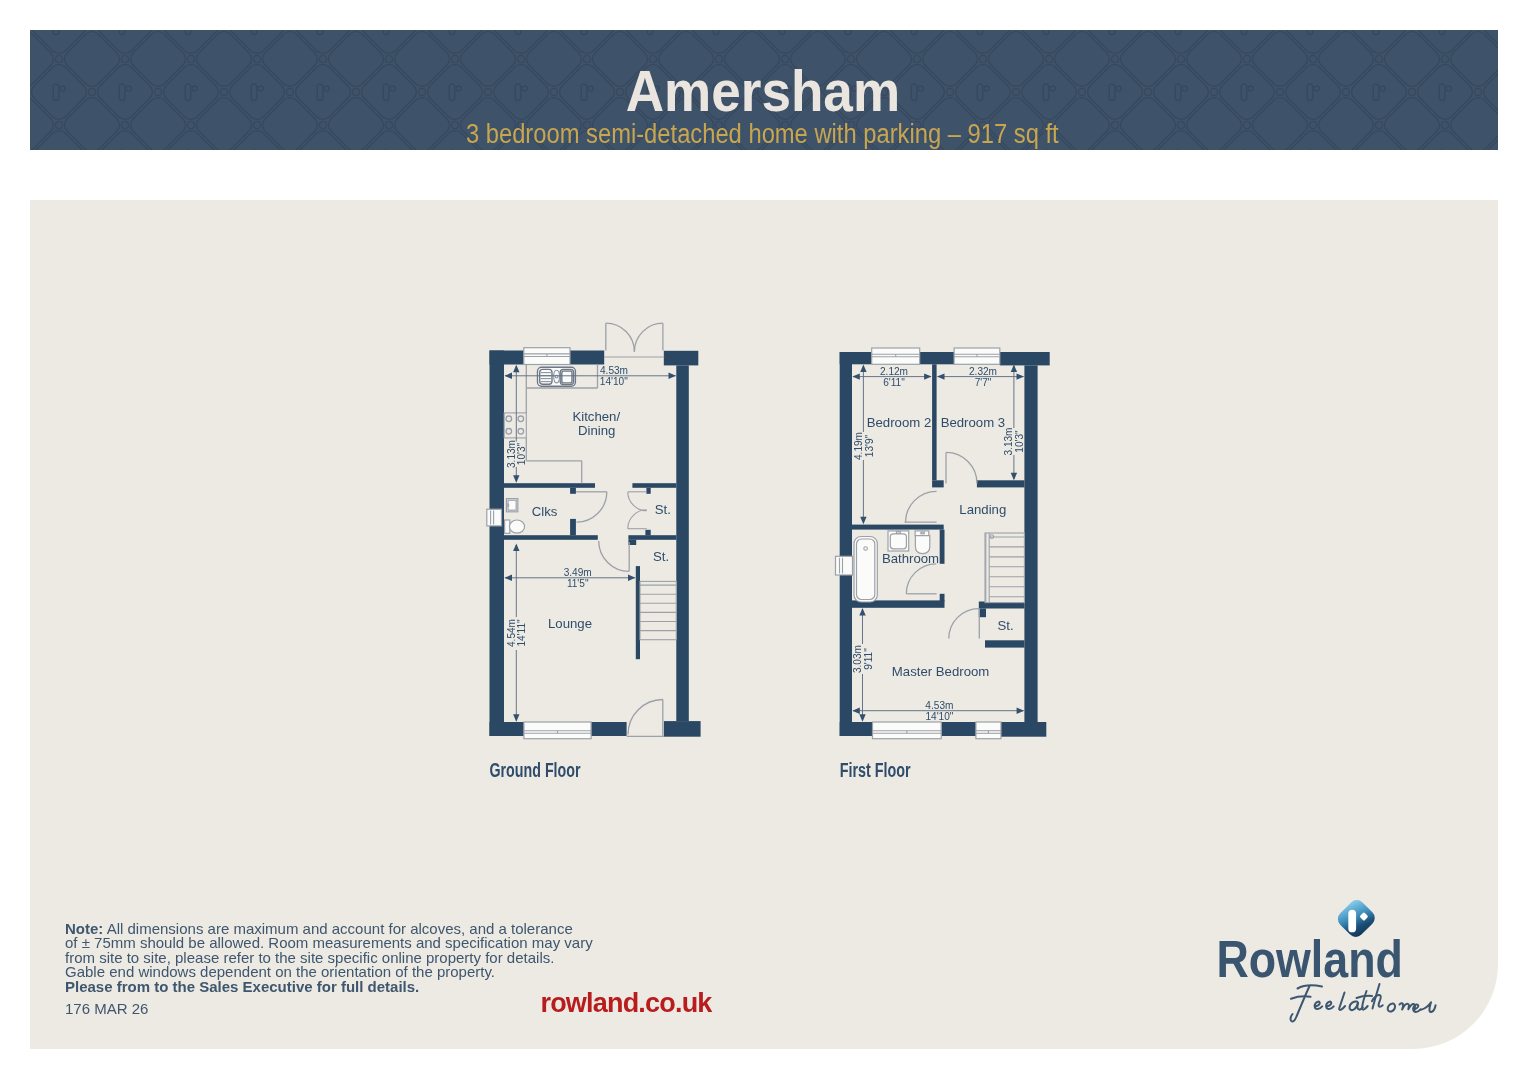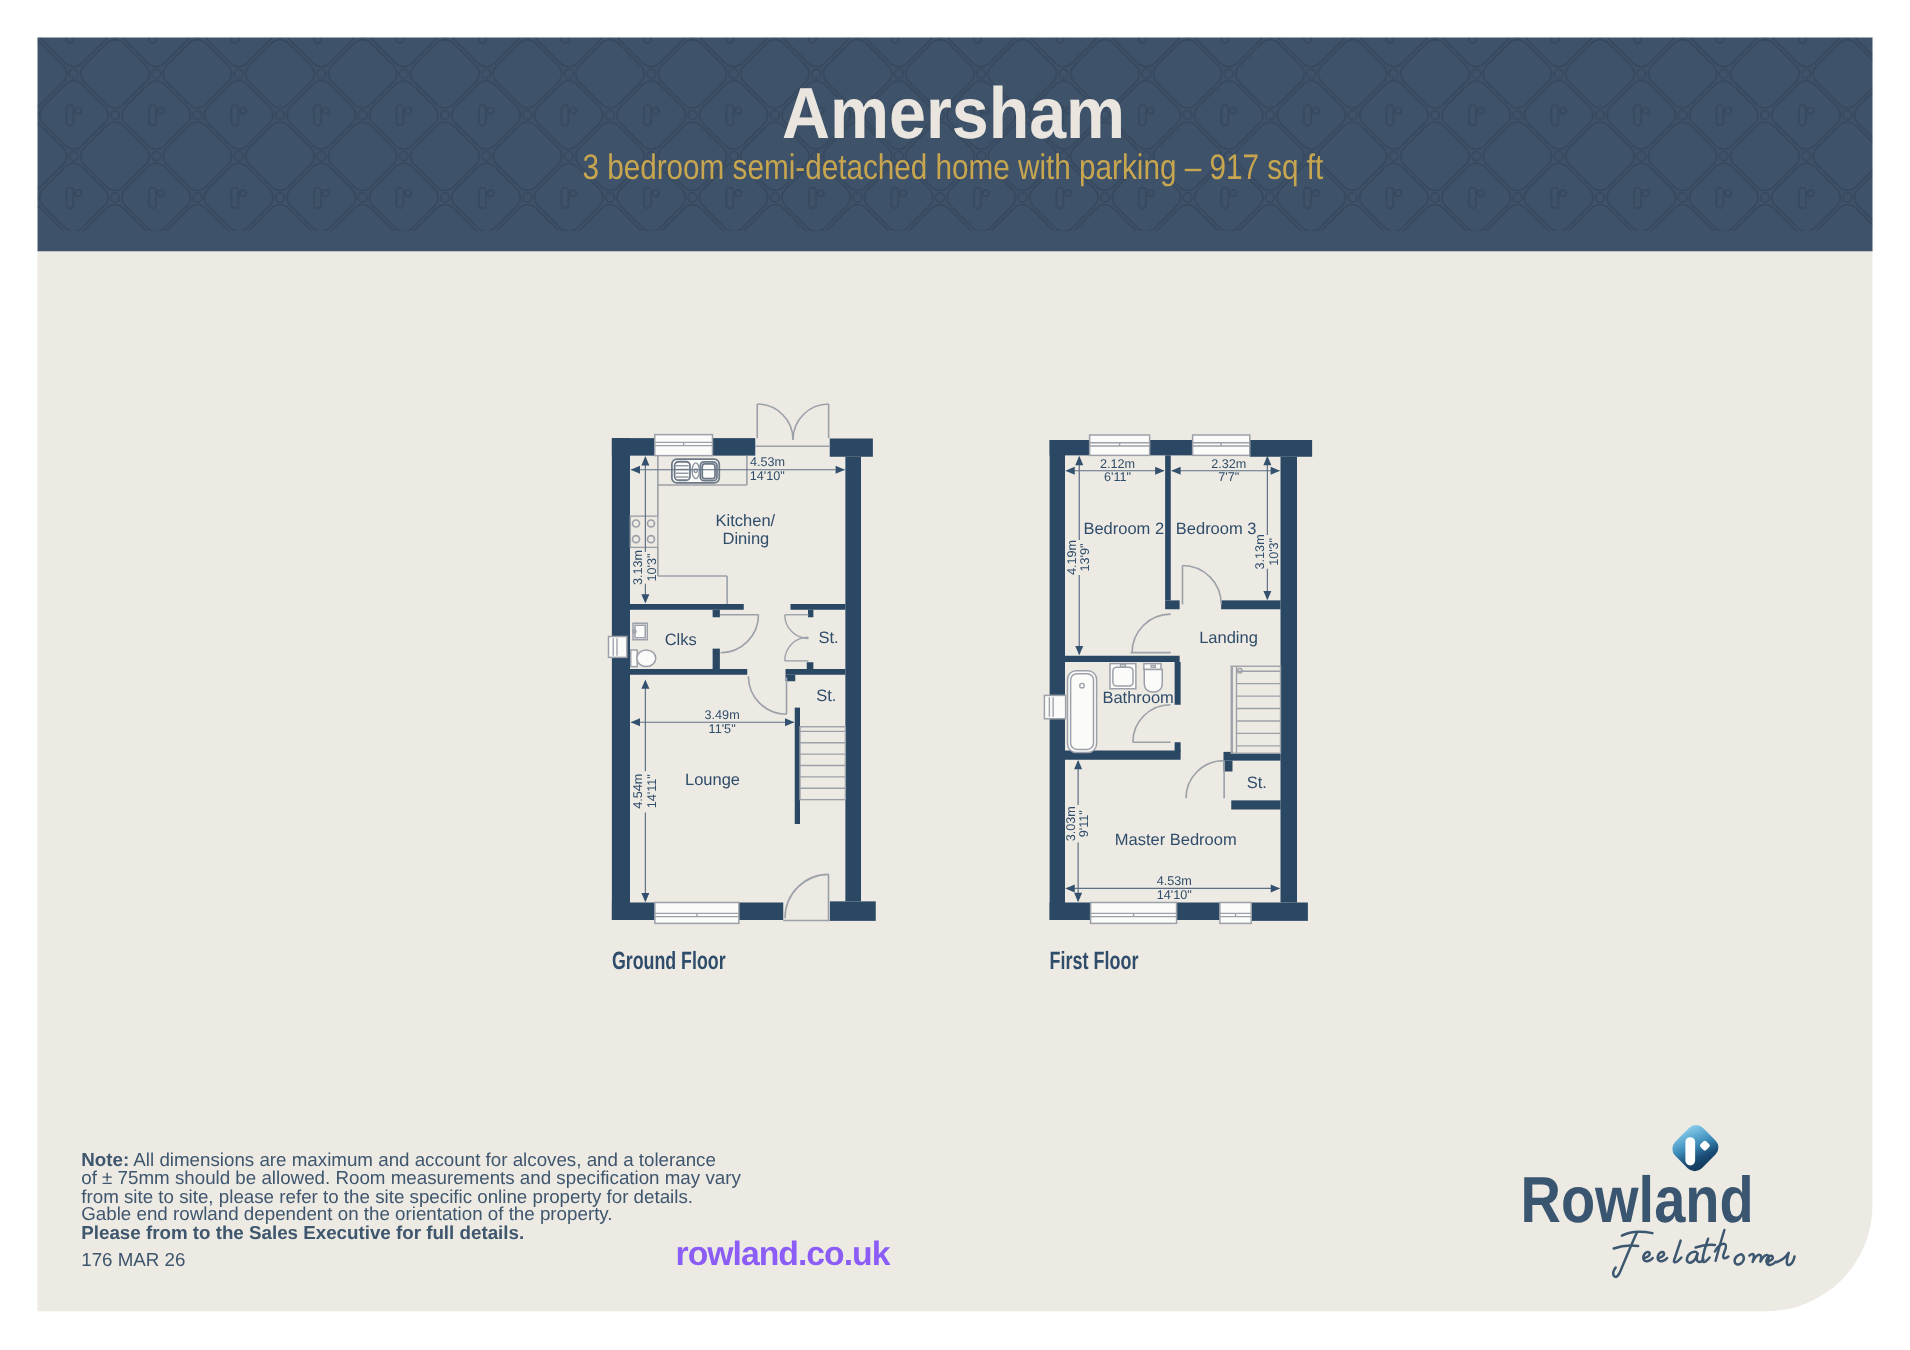--- a/index.html
+++ b/index.html
@@ -1,25 +1,25 @@
 <!DOCTYPE html>
 <html><head>
 <meta charset="utf-8">
 <style>
   html,body{margin:0;padding:0;width:1528px;height:1080px;background:#ffffff;
     font-family:"Liberation Sans",sans-serif;overflow:hidden;position:relative;}
   .panel{position:absolute;left:30px;top:200px;width:1468px;height:849px;
     background:#EDEAE3;border-bottom-right-radius:85px;}
-  .header{position:absolute;left:30px;top:30px;width:1468px;height:171px;
+  .header{position:absolute;left:30px;top:30px;width:1468px;height:120px;
     background:#3E5269;overflow:hidden;}
   .note{position:absolute;left:65px;top:921.5px;font-size:15px;line-height:14.5px;
     color:#3E566E;}
   .mar{margin-top:8px;}
   .url{position:absolute;left:0;top:987.5px;width:1252px;text-align:center;
-    color:#8b5cf6;font-size:27px;font-weight:bold;letter-spacing:-0.8px;}
+    color:#b91c1c;font-size:27px;font-weight:bold;letter-spacing:-0.8px;}
   svg.plan{position:absolute;left:0;top:0;}
   svg.logo{position:absolute;left:0;top:0;}
 </style>
 </head>
 <body>
 <div class="panel"></div>
 <div class="header">
   <svg width="1468" height="155">
     <defs>
       <pattern id="lat" width="66" height="66" patternUnits="userSpaceOnUse" patternTransform="translate(62,29)">
@@ -273,21 +273,21 @@
 <text class="lb" x="982.8" y="509.5" text-anchor="middle" dominant-baseline="central">Landing</text>
 <text class="lb" x="910.5" y="558.1" text-anchor="middle" dominant-baseline="central">Bathroom</text>
 <text class="lb" x="1005.5" y="625.6" text-anchor="middle" dominant-baseline="central">St.</text>
 <text class="lb" x="940.6" y="671.9" text-anchor="middle" dominant-baseline="central">Master Bedroom</text>
 <text class="cap" x="839.7" y="769.5" text-anchor="start" dominant-baseline="central" textLength="71" lengthAdjust="spacingAndGlyphs">First Floor</text>
 </svg>
 <div class="note">
   <div><b>Note:</b> All dimensions are maximum and account for alcoves, and a tolerance</div>
   <div>of ± 75mm should be allowed. Room measurements and specification may vary</div>
   <div>from site to site, please refer to the site specific online property for details.</div>
-  <div>Gable end rowland dependent on the orientation of the property.</div>
+  <div>Gable end windows dependent on the orientation of the property.</div>
   <div><b>Please from to the Sales Executive for full details.</b></div>
   <div class="mar">176 MAR 26</div>
 </div>
 <div class="url">rowland.co.uk</div>
 
 <svg class="logo" width="1528" height="1080" viewBox="0 0 1528 1080">
 <defs>
 <linearGradient id="dg" x1="0" y1="0.3" x2="1" y2="0.7">
 <stop offset="0" stop-color="#82C8E8"></stop>
         <stop offset="0.42" stop-color="#3F8FBC"></stop>

